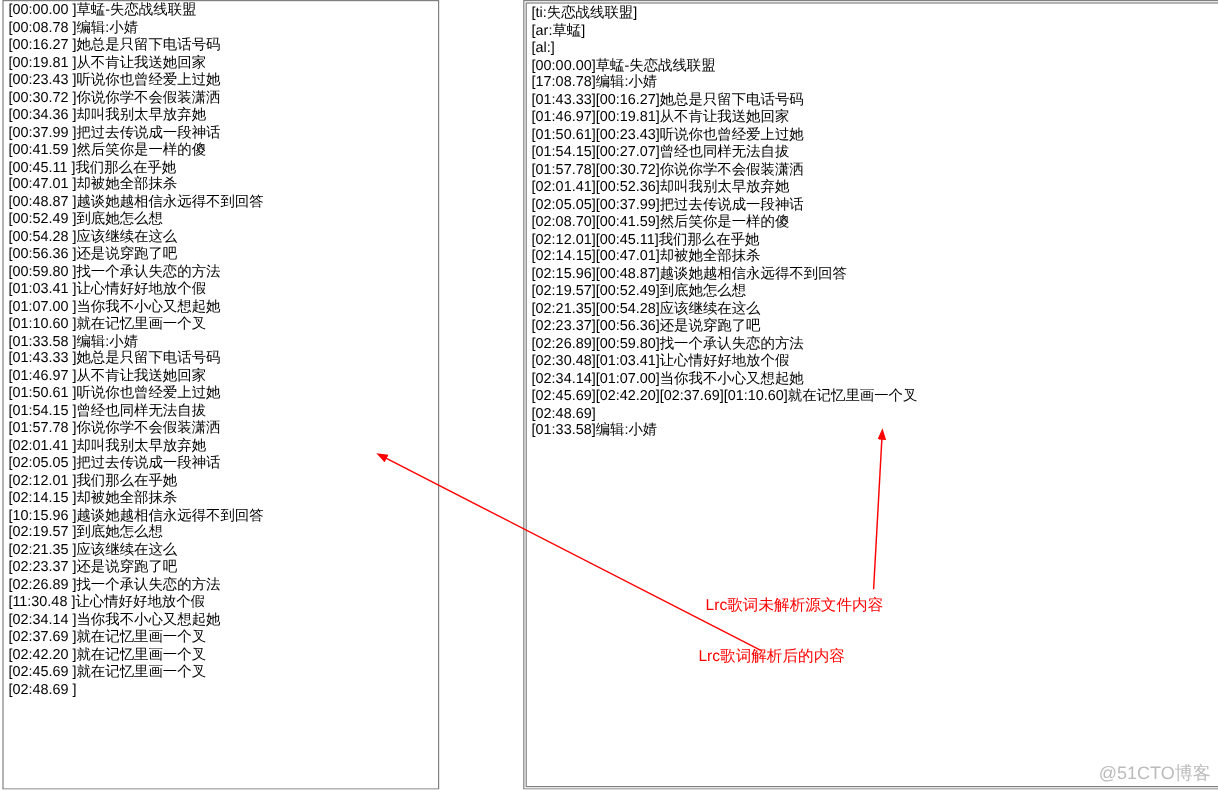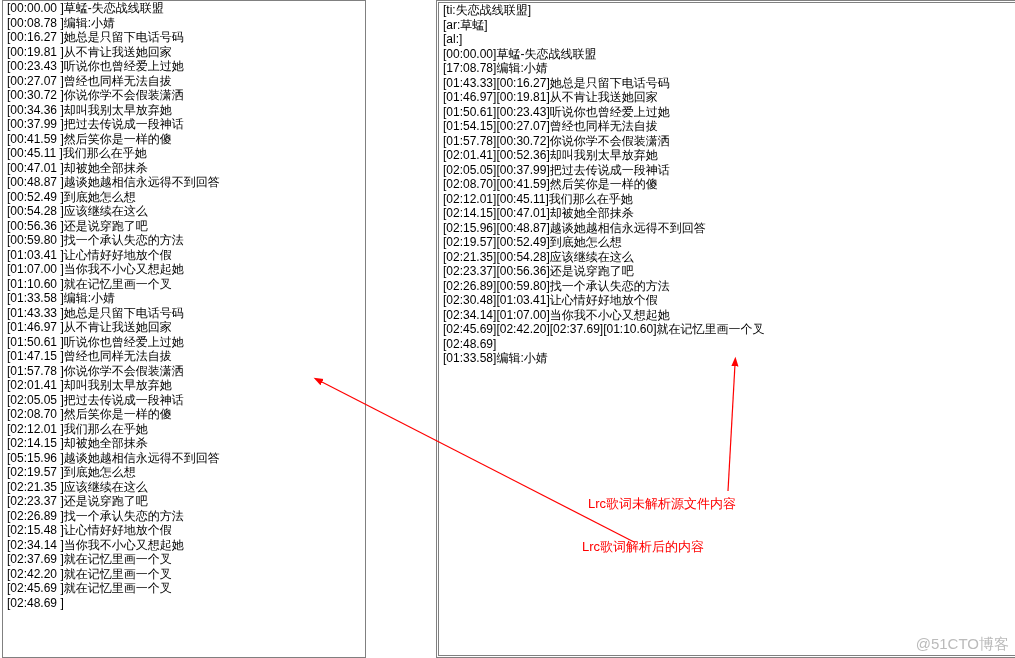--- a/index.html
+++ b/index.html
@@ -16,52 +16,50 @@
 </head>
 <body>
 
 <div class="pane left">
   <div id="left-lines">
       <div class="line">[00:00.00 ]草蜢-失恋战线联盟</div>
       <div class="line">[00:08.78 ]编辑:小婧</div>
       <div class="line">[00:16.27 ]她总是只留下电话号码</div>
       <div class="line">[00:19.81 ]从不肯让我送她回家</div>
       <div class="line">[00:23.43 ]听说你也曾经爱上过她</div>
-      <div class="line">[00:27.07 ]曾经也同样无法自拔</div>
       <div class="line">[00:30.72 ]你说你学不会假装潇洒</div>
       <div class="line">[00:34.36 ]却叫我别太早放弃她</div>
       <div class="line">[00:37.99 ]把过去传说成一段神话</div>
       <div class="line">[00:41.59 ]然后笑你是一样的傻</div>
       <div class="line">[00:45.11 ]我们那么在乎她</div>
       <div class="line">[00:47.01 ]却被她全部抹杀</div>
       <div class="line">[00:48.87 ]越谈她越相信永远得不到回答</div>
       <div class="line">[00:52.49 ]到底她怎么想</div>
       <div class="line">[00:54.28 ]应该继续在这么</div>
       <div class="line">[00:56.36 ]还是说穿跑了吧</div>
       <div class="line">[00:59.80 ]找一个承认失恋的方法</div>
       <div class="line">[01:03.41 ]让心情好好地放个假</div>
       <div class="line">[01:07.00 ]当你我不小心又想起她</div>
       <div class="line">[01:10.60 ]就在记忆里画一个叉</div>
       <div class="line">[01:33.58 ]编辑:小婧</div>
       <div class="line">[01:43.33 ]她总是只留下电话号码</div>
       <div class="line">[01:46.97 ]从不肯让我送她回家</div>
       <div class="line">[01:50.61 ]听说你也曾经爱上过她</div>
-      <div class="line">[01:47.15 ]曾经也同样无法自拔</div>
+      <div class="line">[01:54.15 ]曾经也同样无法自拔</div>
       <div class="line">[01:57.78 ]你说你学不会假装潇洒</div>
       <div class="line">[02:01.41 ]却叫我别太早放弃她</div>
       <div class="line">[02:05.05 ]把过去传说成一段神话</div>
-      <div class="line">[02:08.70 ]然后笑你是一样的傻</div>
       <div class="line">[02:12.01 ]我们那么在乎她</div>
       <div class="line">[02:14.15 ]却被她全部抹杀</div>
-      <div class="line">[05:15.96 ]越谈她越相信永远得不到回答</div>
+      <div class="line">[10:15.96 ]越谈她越相信永远得不到回答</div>
       <div class="line">[02:19.57 ]到底她怎么想</div>
       <div class="line">[02:21.35 ]应该继续在这么</div>
       <div class="line">[02:23.37 ]还是说穿跑了吧</div>
       <div class="line">[02:26.89 ]找一个承认失恋的方法</div>
-      <div class="line">[02:15.48 ]让心情好好地放个假</div>
+      <div class="line">[11:30.48 ]让心情好好地放个假</div>
       <div class="line">[02:34.14 ]当你我不小心又想起她</div>
       <div class="line">[02:37.69 ]就在记忆里画一个叉</div>
       <div class="line">[02:42.20 ]就在记忆里画一个叉</div>
       <div class="line">[02:45.69 ]就在记忆里画一个叉</div>
       <div class="line">[02:48.69 ]</div>
     </div>
 </div>
 
 <div class="pane right">
   <div class="inner">

